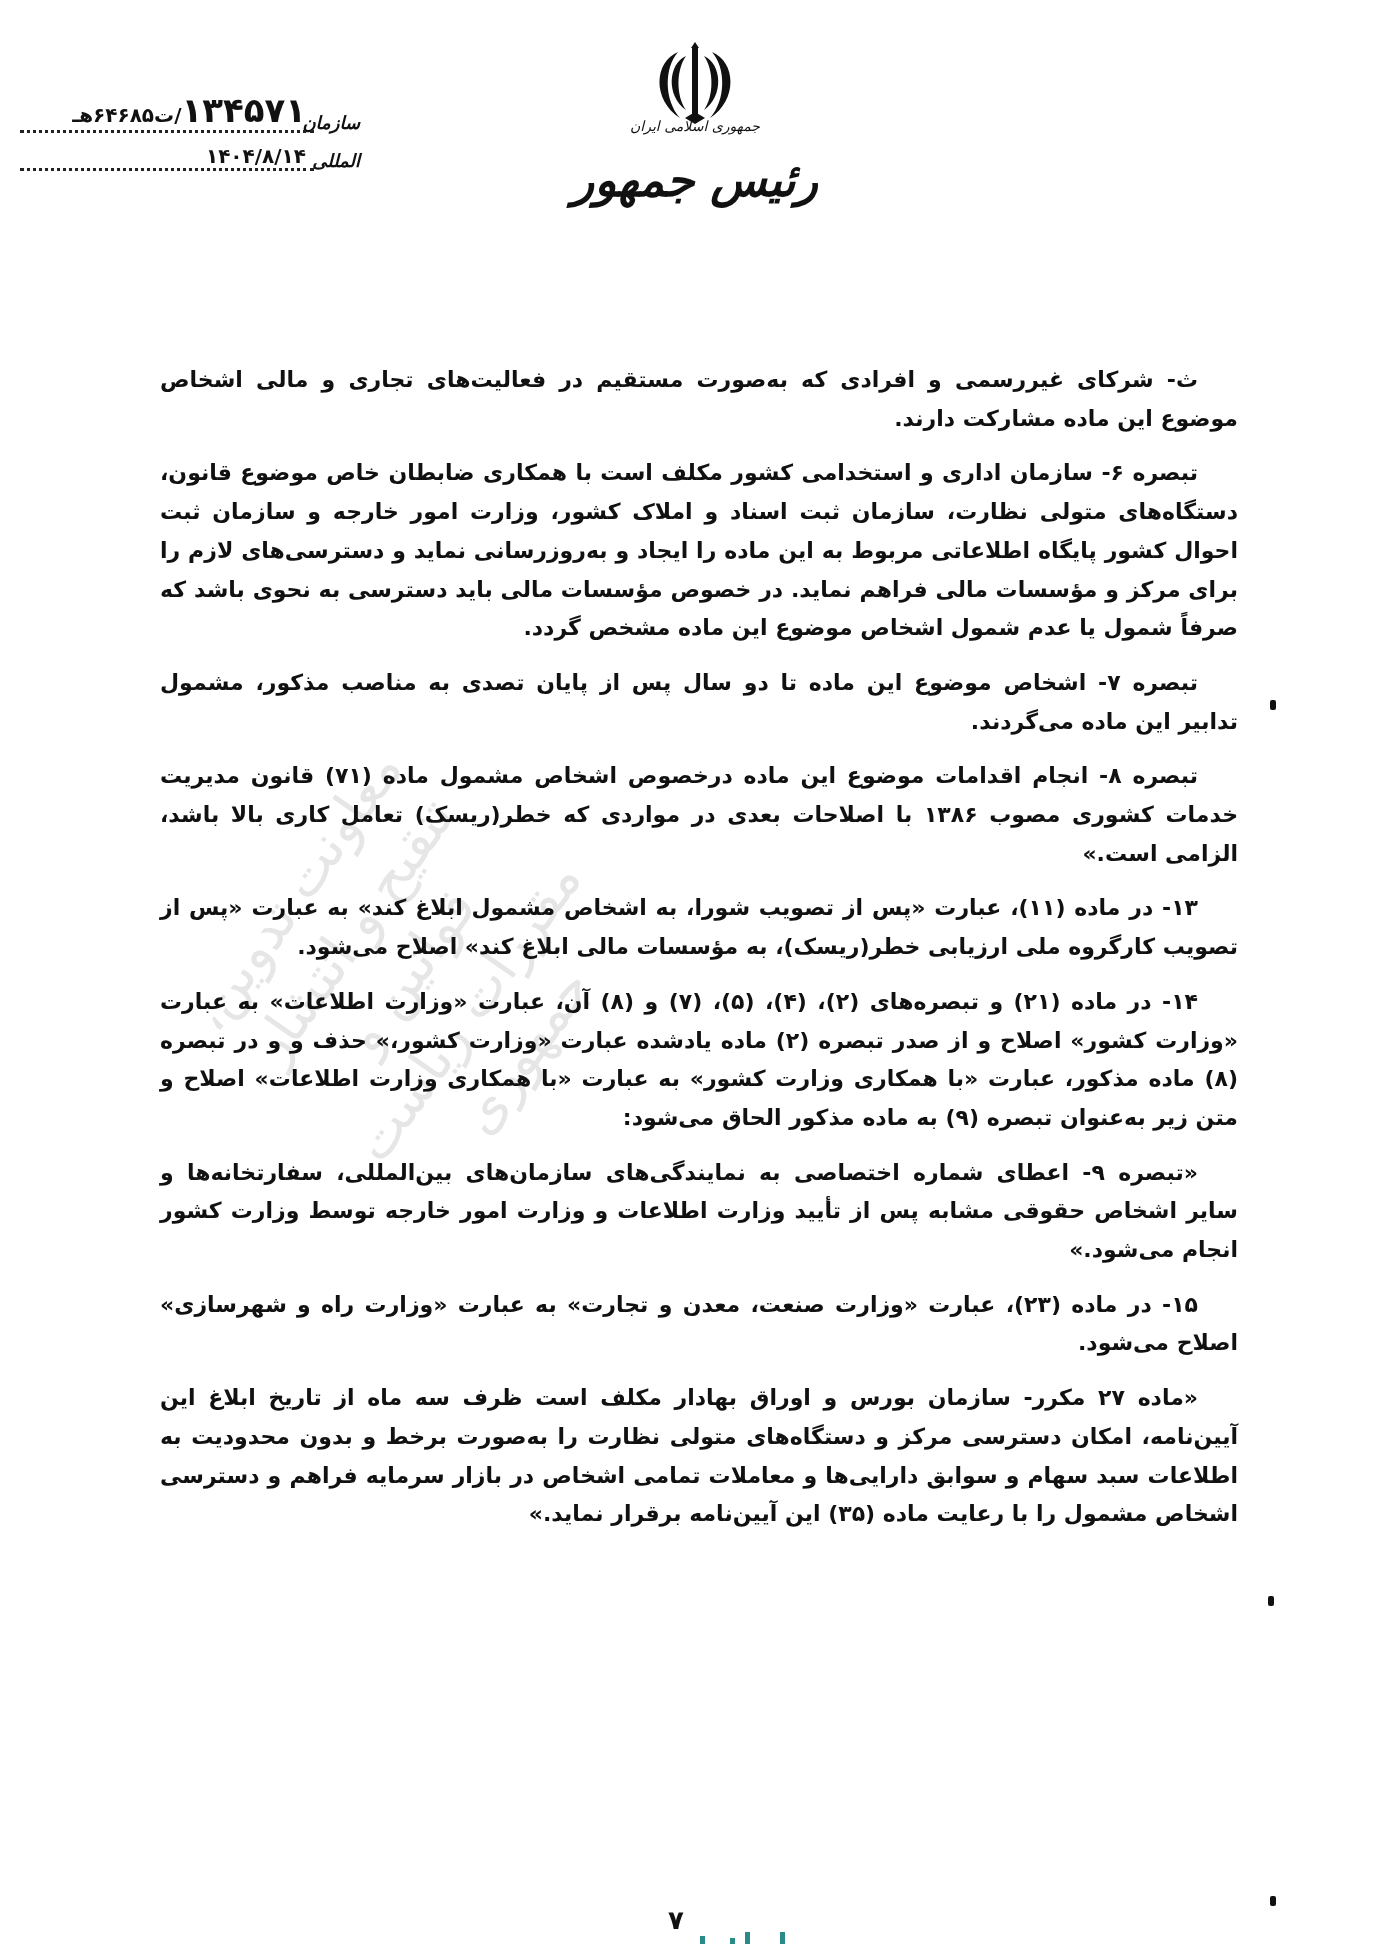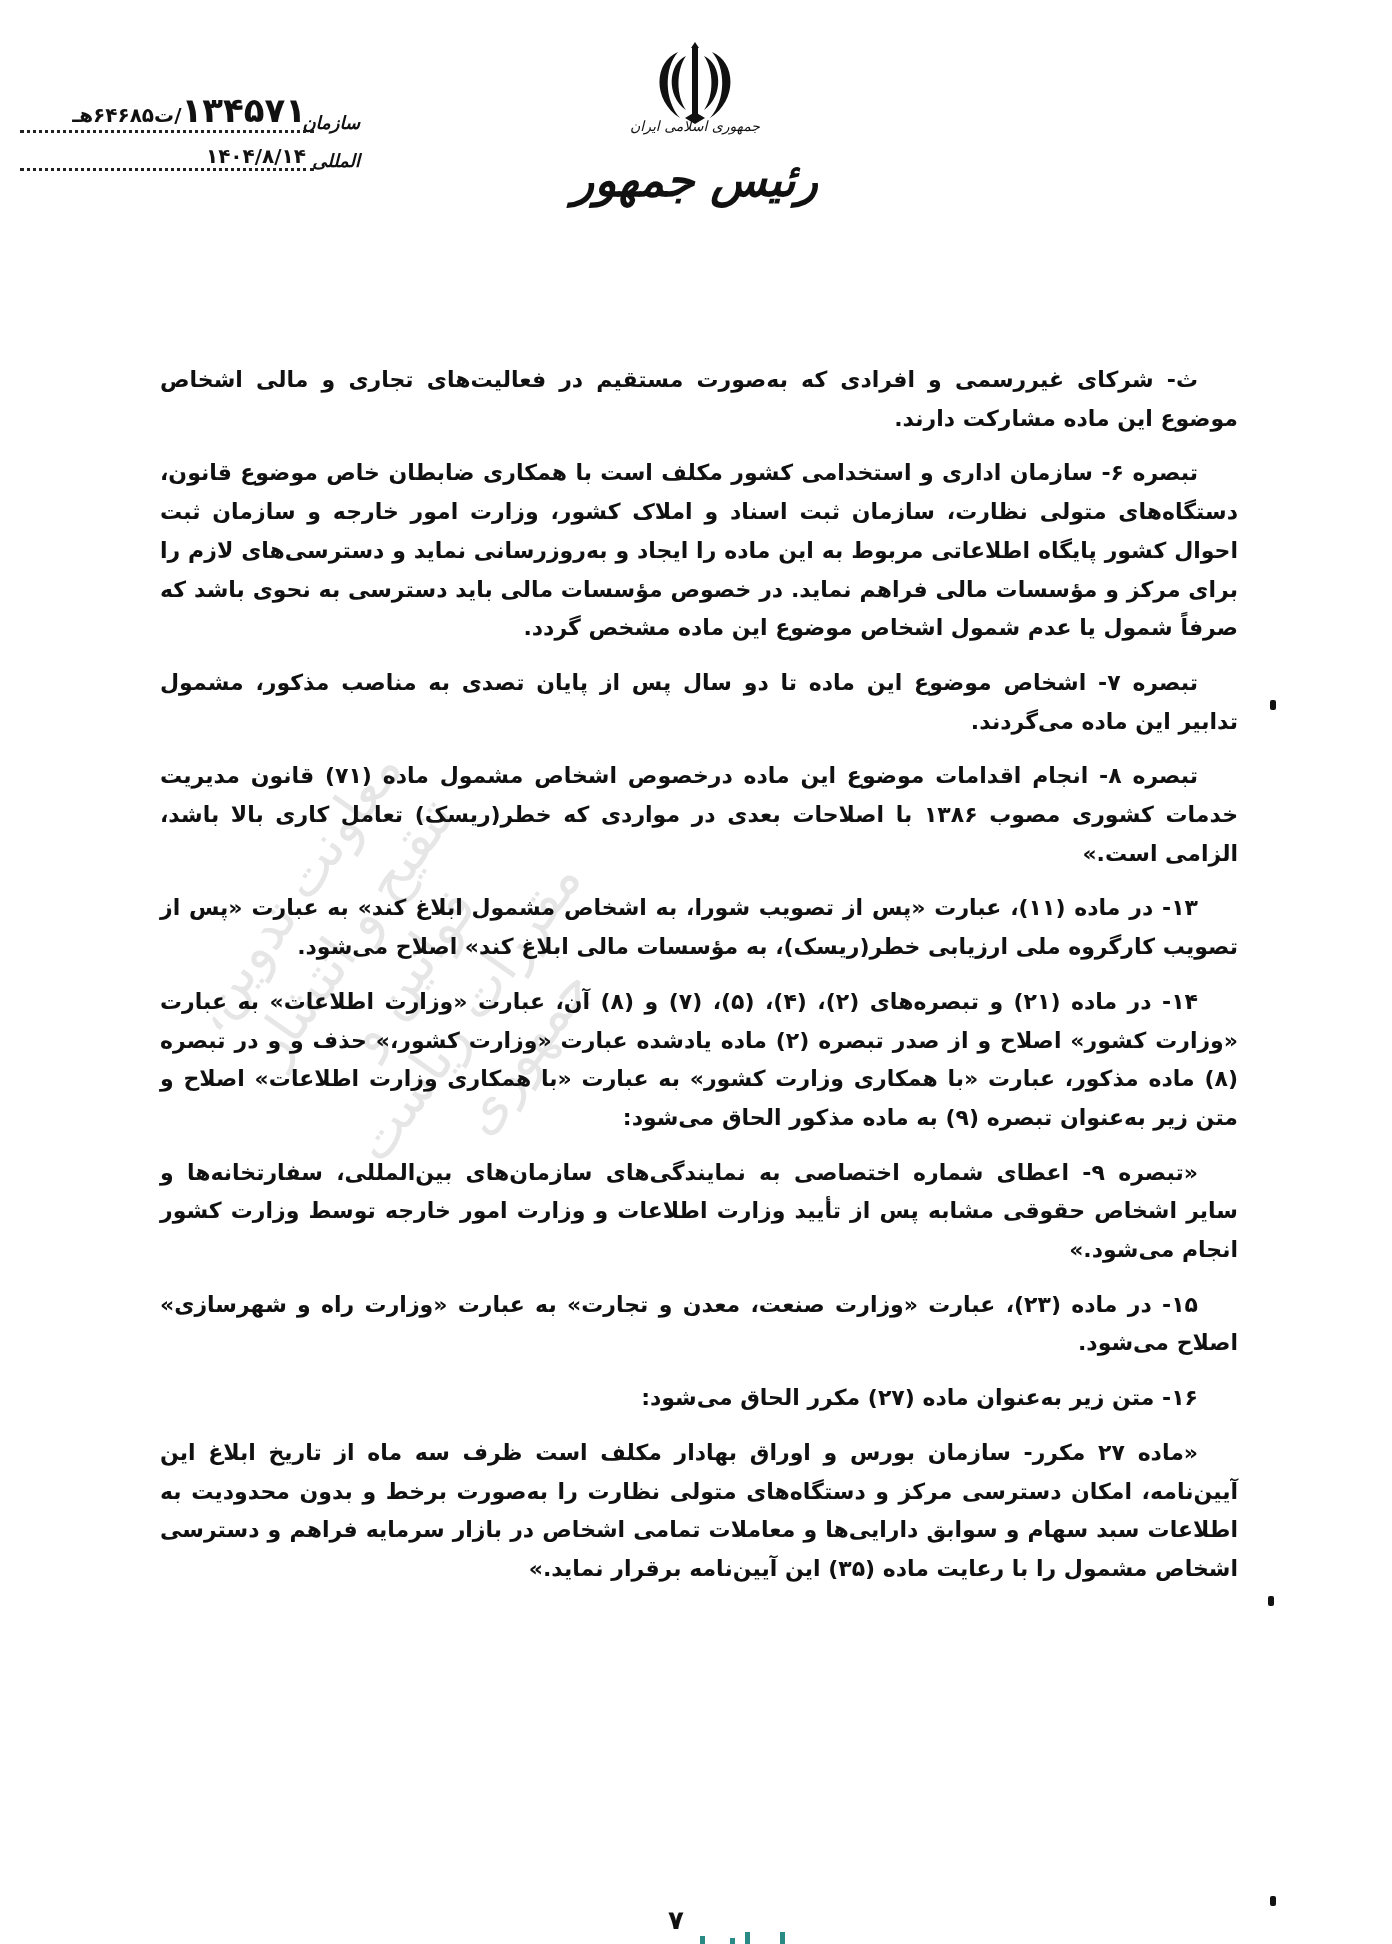--- a/index.html
+++ b/index.html
@@ -73,21 +73,20 @@
 
 <div class="body-text">
   <p class="para">ث- شرکای غیررسمی و افرادی که به‌صورت مستقیم در فعالیت‌های تجاری و مالی اشخاص موضوع این ماده مشارکت دارند.</p>
   <p class="para">تبصره ۶- سازمان اداری و استخدامی کشور مکلف است با همکاری ضابطان خاص موضوع قانون، دستگاه‌های متولی نظارت، سازمان ثبت اسناد و املاک کشور، وزارت امور خارجه و سازمان ثبت احوال کشور پایگاه اطلاعاتی مربوط به این ماده را ایجاد و به‌روزرسانی نماید و دسترسی‌های لازم را برای مرکز و مؤسسات مالی فراهم نماید. در خصوص مؤسسات مالی باید دسترسی به نحوی باشد که صرفاً شمول یا عدم شمول اشخاص موضوع این ماده مشخص گردد.</p>
   <p class="para">تبصره ۷- اشخاص موضوع این ماده تا دو سال پس از پایان تصدی به مناصب مذکور، مشمول تدابیر این ماده می‌گردند.</p>
   <p class="para">تبصره ۸- انجام اقدامات موضوع این ماده درخصوص اشخاص مشمول ماده (۷۱) قانون مدیریت خدمات کشوری مصوب ۱۳۸۶ با اصلاحات بعدی در مواردی که خطر(ریسک) تعامل کاری بالا باشد، الزامی است.»</p>
   <p class="para">۱۳- در ماده (۱۱)، عبارت «پس از تصویب شورا، به اشخاص مشمول ابلاغ کند» به عبارت «پس از تصویب کارگروه ملی ارزیابی خطر(ریسک)، به مؤسسات مالی ابلاغ کند» اصلاح می‌شود.</p>
   <p class="para">۱۴- در ماده (۲۱) و تبصره‌های (۲)، (۴)، (۵)، (۷) و (۸) آن، عبارت «وزارت اطلاعات» به عبارت «وزارت کشور» اصلاح و از صدر تبصره (۲) ماده یادشده عبارت «وزارت کشور،» حذف و و در تبصره (۸) ماده مذکور، عبارت «با همکاری وزارت کشور» به عبارت «با همکاری وزارت اطلاعات» اصلاح و متن زیر به‌عنوان تبصره (۹) به ماده مذکور الحاق می‌شود:</p>
   <p class="para">«تبصره ۹- اعطای شماره اختصاصی به نمایندگی‌های سازمان‌های بین‌المللی، سفارتخانه‌ها و سایر اشخاص حقوقی مشابه پس از تأیید وزارت اطلاعات و وزارت امور خارجه توسط وزارت کشور انجام می‌شود.»</p>
   <p class="para">۱۵- در ماده (۲۳)، عبارت «وزارت صنعت، معدن و تجارت» به عبارت «وزارت راه و شهرسازی» اصلاح می‌شود.</p>
-  <p class="para">۱۶- متن زیر به‌عنوان ماده (۲۷) مکرر الحاق می‌شود:</p>
   <p class="para">«ماده ۲۷ مکرر- سازمان بورس و اوراق بهادار مکلف است ظرف سه ماه از تاریخ ابلاغ این آیین‌نامه، امکان دسترسی مرکز و دستگاه‌های متولی نظارت را به‌صورت برخط و بدون محدودیت به اطلاعات سبد سهام و سوابق دارایی‌ها و معاملات تمامی اشخاص در بازار سرمایه فراهم و دسترسی اشخاص مشمول را با رعایت ماده (۳۵) این آیین‌نامه برقرار نماید.»</p>
 </div>
 
 <span class="margin-mark" style="left:1270px; top:700px;"></span>
 <span class="margin-mark" style="left:1268px; top:1596px;"></span>
 <span class="margin-mark" style="left:1270px; top:1896px;"></span>
 
 <div class="page-num">۷</div>
 <div class="teal-bars">
   <span style="left:0; height:8px;"></span>

